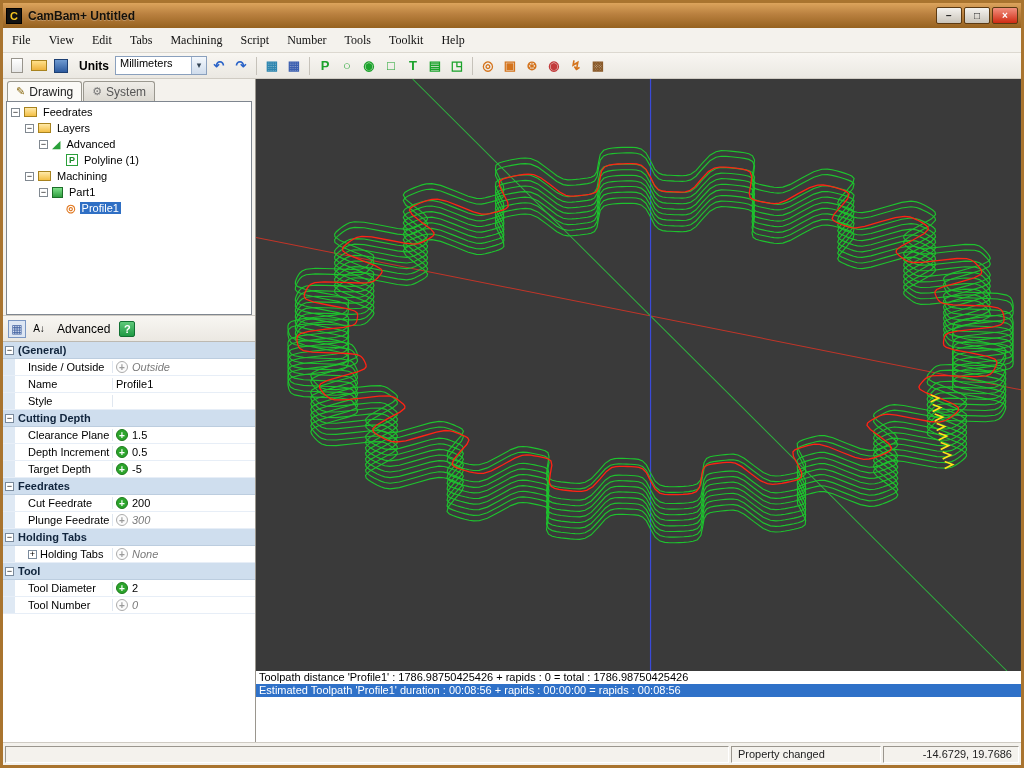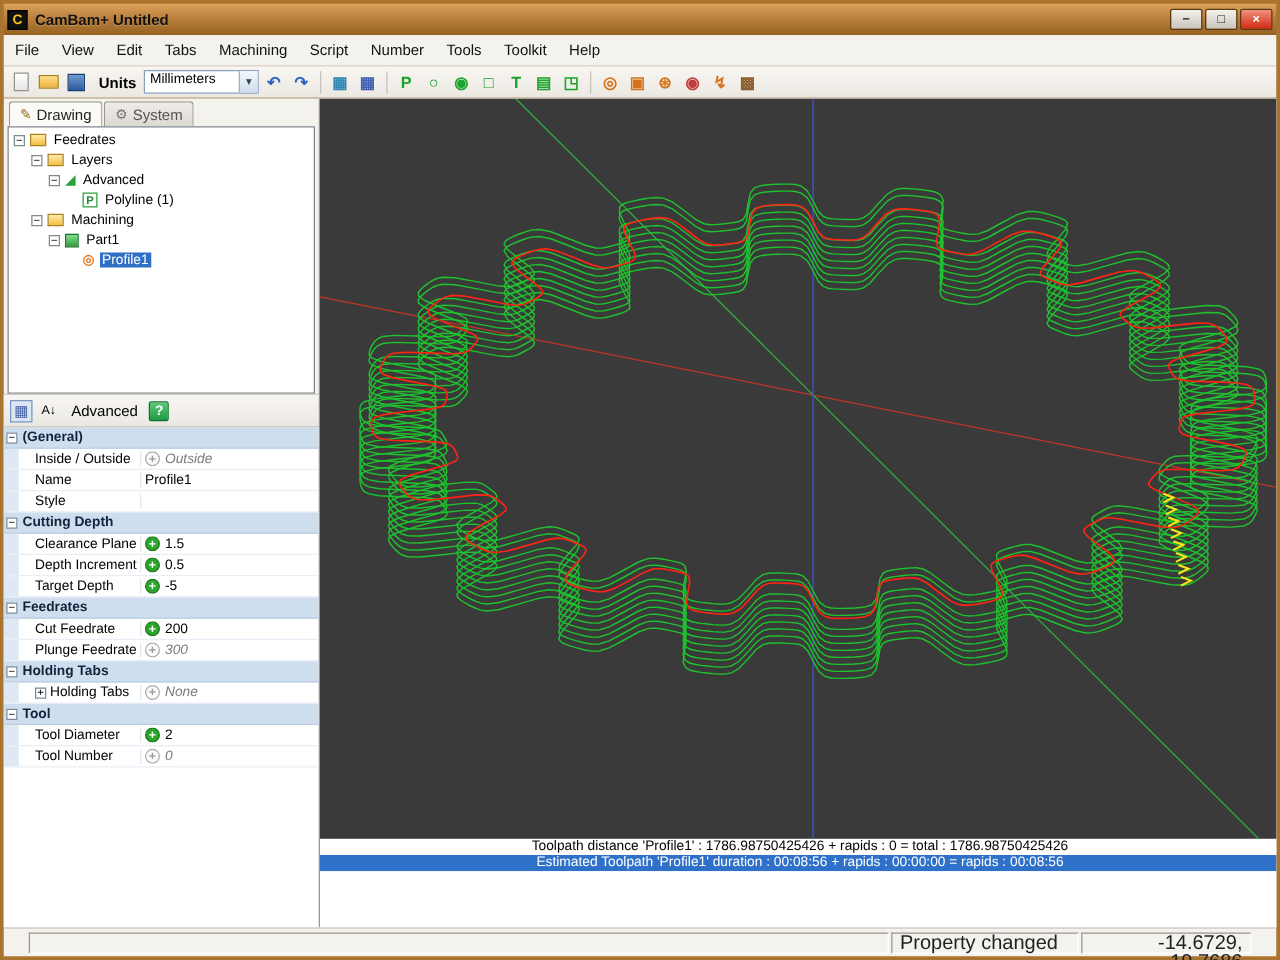--- a/index.html
+++ b/index.html
@@ -16,21 +16,21 @@
               color:#f4c522; font:bold 11px/14px "Liberation Sans",sans-serif; text-align:center; }
   .title-text { flex:1; text-shadow:0 1px 0 rgba(255,255,255,.25); }
   .winbtns { display:flex; gap:2px; }
   .winbtn { width:26px; height:17px; border:1px solid #5c3a12; border-radius:2px;
             font-size:10px; line-height:15px; text-align:center; color:#222;
             background:linear-gradient(#f4f2ee,#c9c4ba); }
   .winbtn.close { background:linear-gradient(#f2907e,#cf2a12); color:#fff; font-weight:bold; }
 
   
   .menubar { height:25px; background:#f4f2ed; border-bottom:1px solid #dcd8d0;
-             display:flex; align-items:center; font-size:12px; color:#111; }
+             display:flex; align-items:center; font-size:12px; color:#111;font-family:Liberation Serif, serif; }
   .menu-item { padding:4px 9px; cursor:default; }
 
   .toolbar { height:26px; background:linear-gradient(#f8f6f2,#ebe8e2);
              border-bottom:1px solid #cfcbc3; display:flex; align-items:center;
              gap:2px; padding:0 4px; font-size:12px; }
   .tb-icon { min-width:20px; height:20px; display:flex; align-items:center;
              justify-content:center; font-size:13px; font-weight:bold; border-radius:2px; }
   .st-page   { width:12px; height:15px; background:linear-gradient(#fff,#e6e6e6); border:1px solid #98948c; }
   .st-folder { width:16px; height:11px; background:linear-gradient(#ffe08a,#edb23c); border:1px solid #a8831f; }
   .st-floppy { width:14px; height:14px; background:linear-gradient(#6f9ad0,#2d5a9e); border:1px solid #1d3f73; }
@@ -91,26 +91,26 @@
         font:bold 10px/11px "Liberation Sans",sans-serif; }
   .cp.green { background:#2ca52c; color:#fff; border:1px solid #1c7a1c; }
   .cp.gray  { background:#fbfbfb; color:#9a9a9a; border:1px solid #ababab; }
 
   
   .right { flex:1; min-width:0; display:flex; flex-direction:column; background:#fff;
            border-left:1px solid #9a968e; }
   .viewport { height:592px; position:relative; }
   .viewport svg { position:absolute; inset:0; width:100%; height:100%; display:block; }
   .sline { height:13px; font-size:11px; line-height:13px; padding-left:3px; color:#000;
-           background:#fff; white-space:nowrap; overflow:hidden;text-align:center; }
+           background:#fff; white-space:nowrap; overflow:hidden; }
   .sline.highlight { background:#2f71c8; color:#fff; }
   .right-filler { flex:1; background:#fff; }
 
   .statusbar { height:23px; background:#f4f2ed; border-top:1px solid #cfcbc3;
-               display:flex; align-items:center; font-size:16px; padding:0 20px; gap:2px; }
+               display:flex; align-items:center; font-size:11px; padding:0 2px; gap:2px; }
   .sb-cell { height:17px; line-height:15px; padding:0 6px; border:1px solid;
              border-color:#9a968e #ffffff #ffffff #9a968e; color:#222; }
   .sb-fill { flex:1; }
   .sb-msg { width:150px; }
   .sb-coords { width:136px; text-align:right; }
 </style>
 </head>
 <body>
 
 <div class="window">

